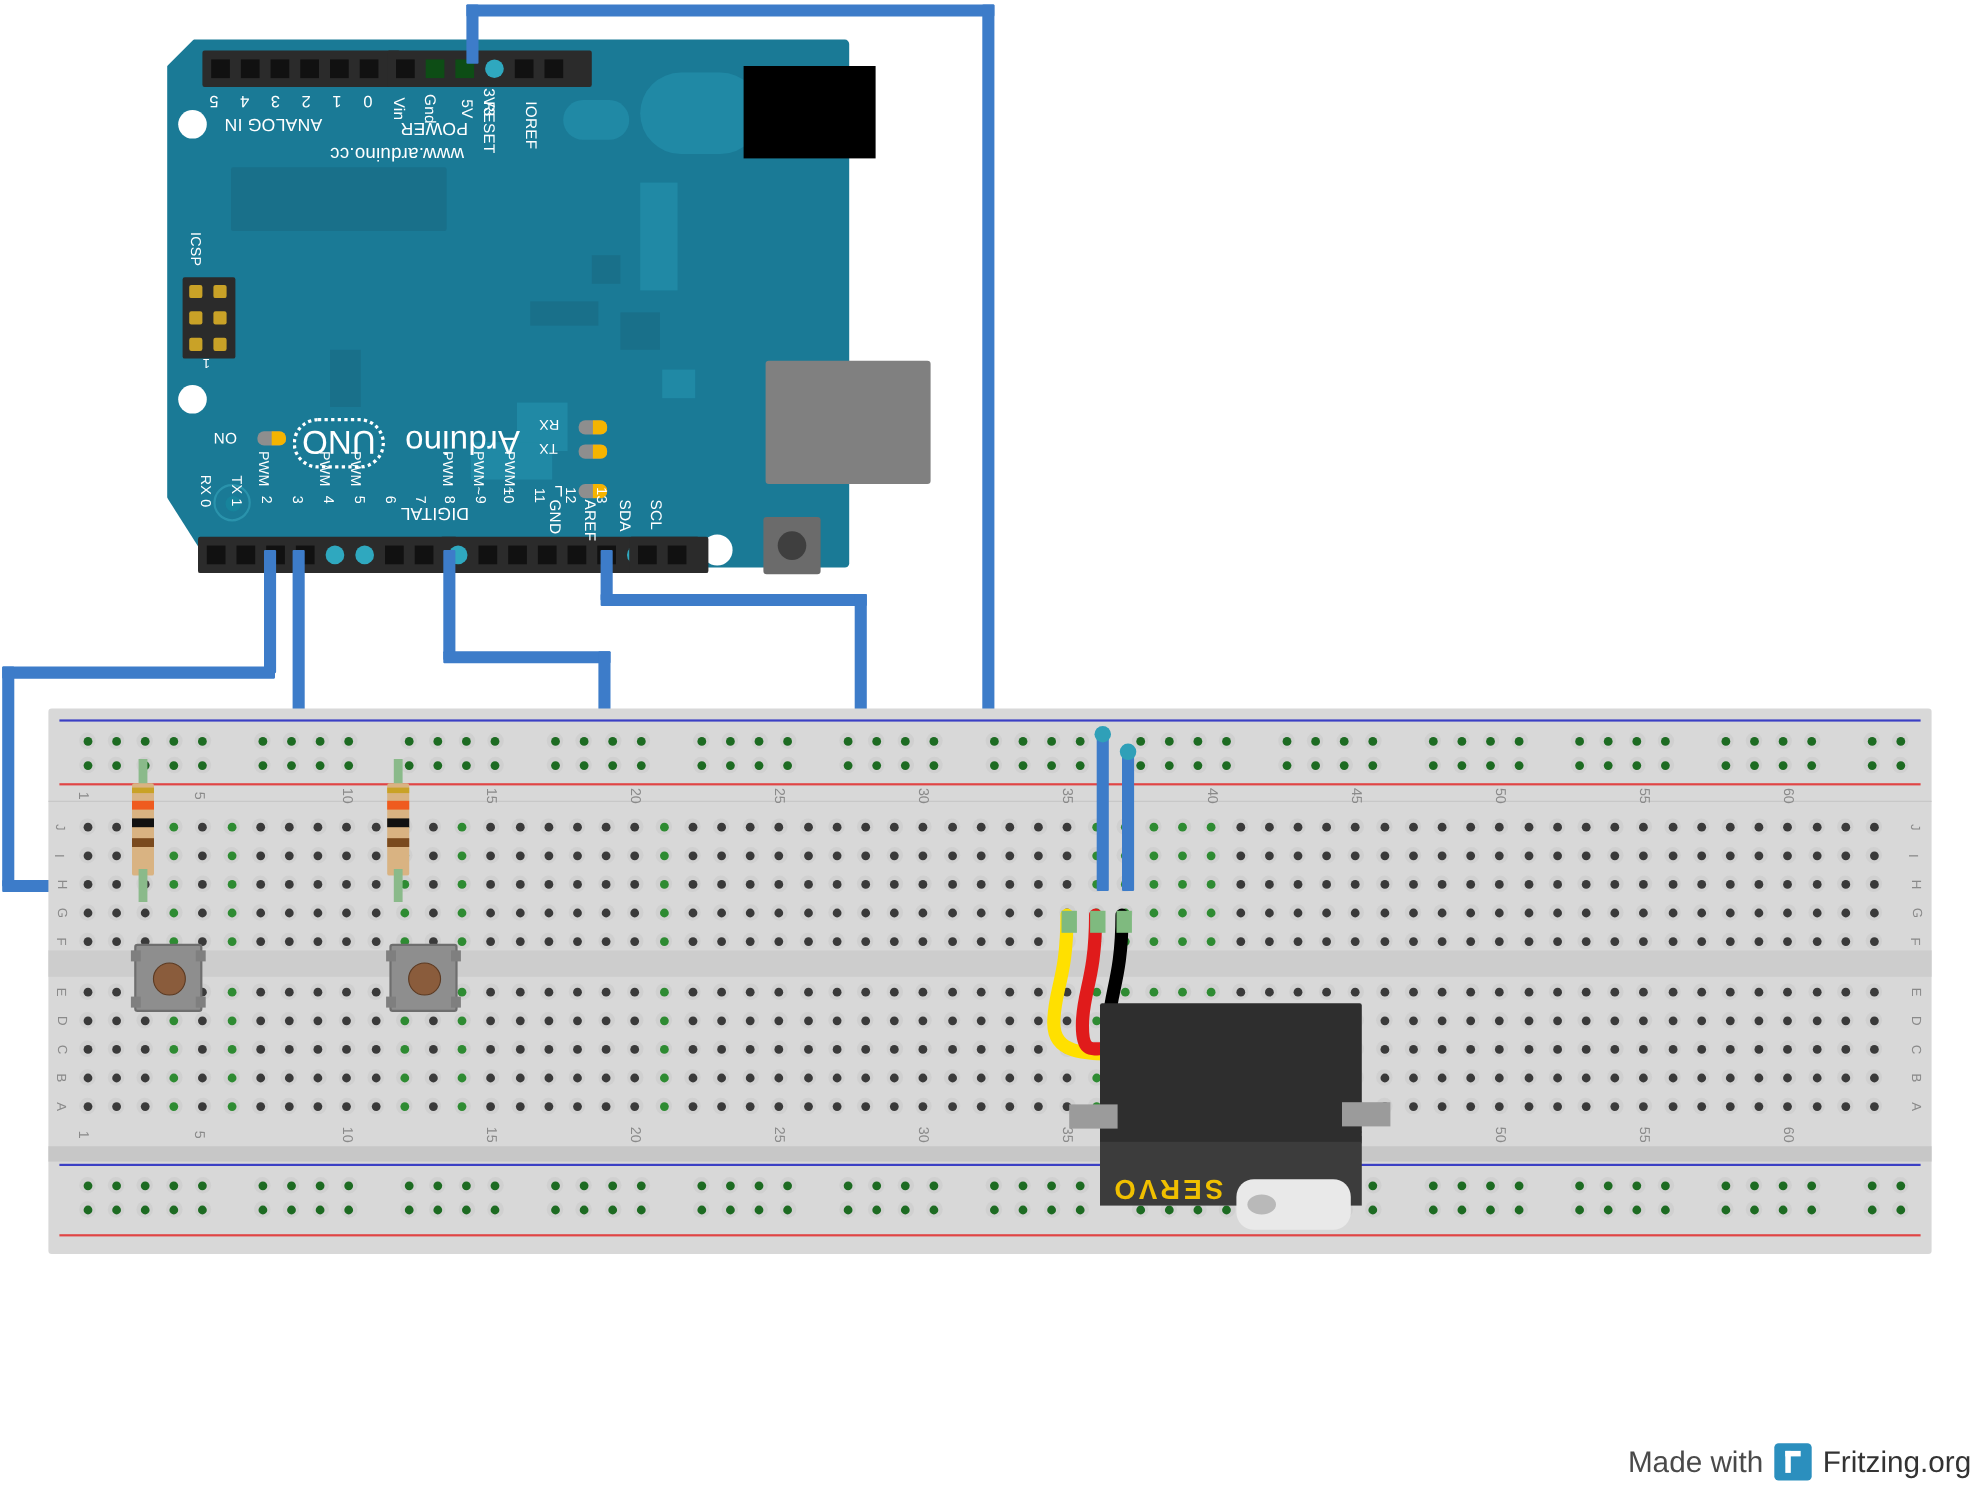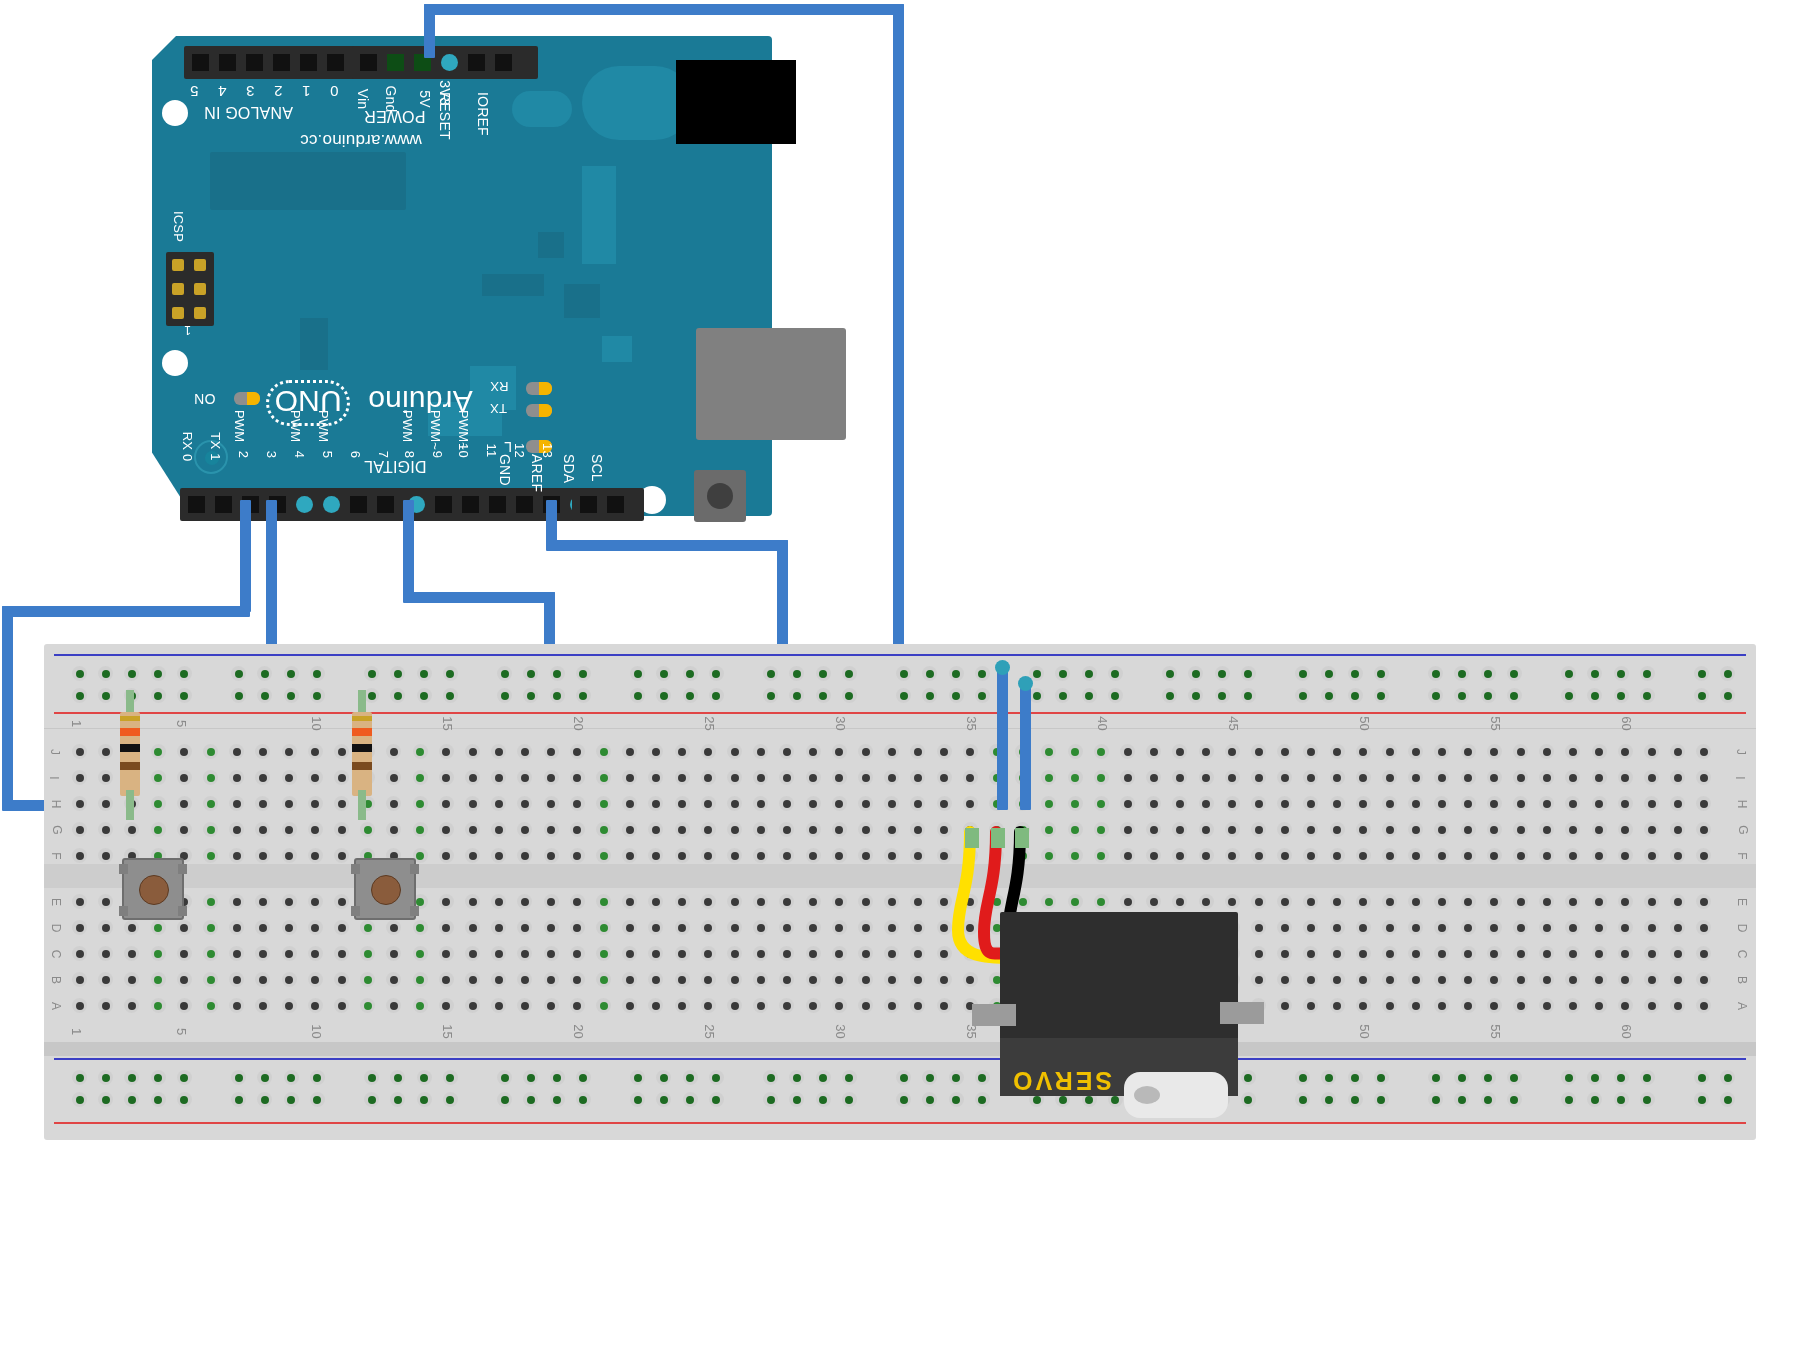--- a/index.html
+++ b/index.html
@@ -3194,13 +3194,18 @@
     <div class="body" style="left:28px; top:0px;  width:238px; height:128px;"></div>
     <div class="tab" style="left:0px;  top:92px; width:44px; height:22px;"></div>
     <div class="tab" style="left:248px; top:90px; width:44px; height:22px;"></div>
     <div class="top" style="left:28px; top:126px; width:238px; height:58px;"></div>
     <div class="label" style="left:38px; top:154px;">SERVO</div>
     <div class="horn" style="left:152px; top:160px; width:104px; height:46px;">
         <i></i>
       </div>
   </div>
 
+  <div id="footer">
+    <span class="made">Made with</span>
+    <span class="logo"></span>
+    <span class="brand">Fritzing.org</span>
+  </div>
 </div>
 
 </body></html>

